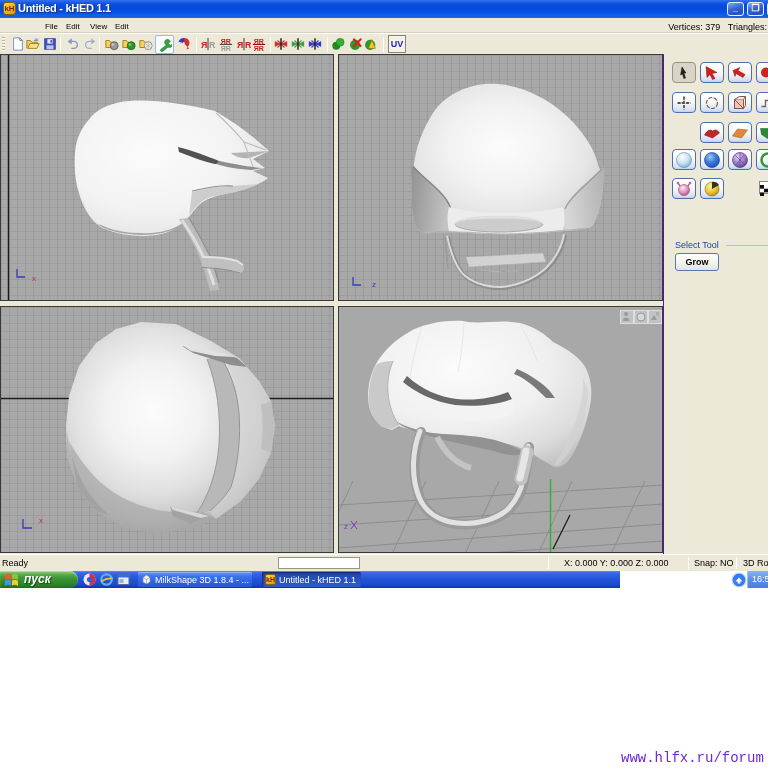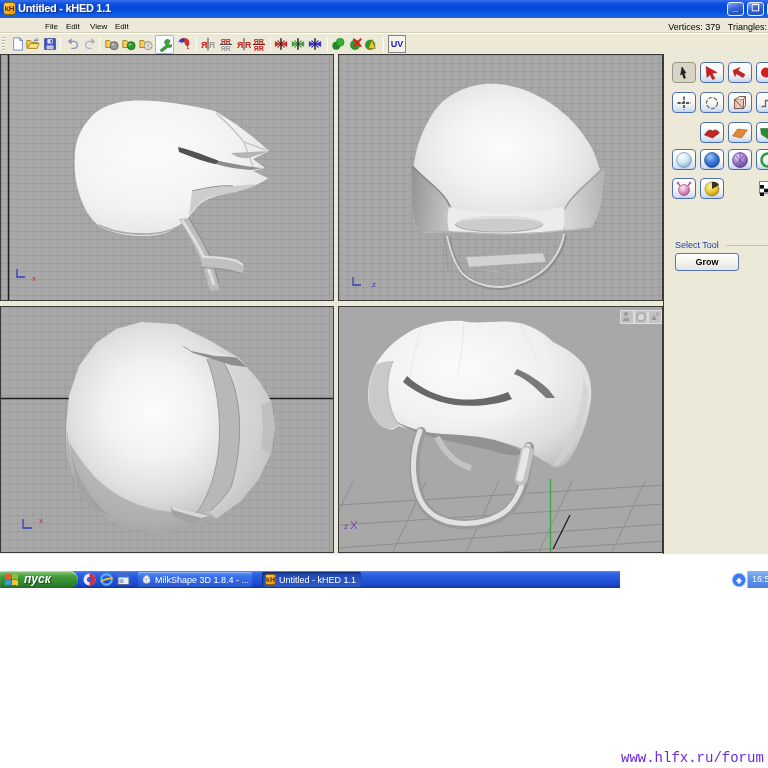--- a/index.html
+++ b/index.html
@@ -57,21 +57,21 @@
 
 
 #rpanel { left:663px; top:0; width:105px; height:500px; background:#ece9d8;
   border-left:1px solid #4c1d95; }
 .toolbtn { position:absolute; width:24px; height:21px; border:1px solid #4d6fae; border-radius:4px;
   background:linear-gradient(180deg,#ffffff 0%,#f6f5f0 55%,#d6e0f4 90%,#bcd0ee 100%); }
 .toolbtn svg { position:absolute; left:50%; top:50%; transform:translate(-50%,-50%); }
 .toolbtn.pressed { background:#d8d4c6; border-color:#9a9684; }
 #selheader { left:11px; top:186px; font-size:9px; color:#1a3fa8; }
 #selline { left:62px; top:191px; width:46px; height:1px; background:#b0c4e0; }
-#growbtn { left:11px; top:199px; width:64px; height:18px; border:1px solid #5a78b0;
+#growbtn { left:11px; top:199px; width:44px; height:18px; border:1px solid #5a78b0;
   border-radius:3px; background:linear-gradient(180deg,#ffffff,#f2f1ea 60%,#dce2f0 100%);
   font-size:9px; text-align:center; line-height:16px; color:#000; font-weight:bold; }
 
 
 #statusbar { left:0; top:554px; width:768px; height:17px; background:#ece9d8;
   border-top:1px solid #fff; font-size:9px; color:#000; white-space:nowrap; }
 #progress { left:278px; top:2px; width:82px; height:12px; background:#fff;
   border:1px solid #9a9686; }
 .sbsep { position:absolute; top:2px; width:1px; height:12px; background:#c0bcaa;
   border-right:1px solid #fff; }
@@ -589,20 +589,30 @@
             <rect x="0" y="7.4" width="4" height="3.7" fill="#111"></rect>
             <rect x="8" y="7.4" width="4" height="3.7" fill="#111"></rect>
           </svg>
       </div>
       <div id="selheader" class="abs">Select Tool</div>
       <div id="selline" class="abs"></div>
       <div id="growbtn" class="abs">Grow</div>
     </div>
   </div>
 
+  <div class="abs" id="statusbar">
+    <span class="abs" style="left:2px;top:3px;">Ready</span>
+    <div class="abs" id="progress"></div>
+    <div class="sbsep" style="left:548px;"></div>
+    <span class="abs" style="left:564px;top:3px;">X: 0.000 Y: 0.000 Z: 0.000</span>
+    <div class="sbsep" style="left:688px;"></div>
+    <span class="abs" style="left:694px;top:3px;">Snap: NO</span>
+    <div class="sbsep" style="left:736px;"></div>
+    <span class="abs" style="left:743px;top:3px;">3D Ro</span>
+  </div>
 
   <div class="abs" id="taskbar">
     <div class="abs" id="startbtn">
       <svg class="abs" style="left:4px;top:2px;" width="15" height="13" viewBox="0 0 15 13">
         <path d="M1,2 C3,0.5 5,0.5 7,1.5 L7,6.5 C5,5.5 3,5.5 1,7 Z" fill="#f25a24"></path>
         <path d="M8,1.5 C10,0.5 12,0.5 14,2 L14,7 C12,5.5 10,5.5 8,6.5 Z" fill="#8ac43e"></path>
         <path d="M1,8 C3,6.5 5,6.5 7,7.5 L7,12.5 C5,11.5 3,11.5 1,13 Z" fill="#3a9ae8"></path>
         <path d="M8,7.5 C10,6.5 12,6.5 14,8 L14,13 C12,11.5 10,11.5 8,12.5 Z" fill="#fdc834"></path>
       </svg>
       <span id="starttext">пуск</span>

